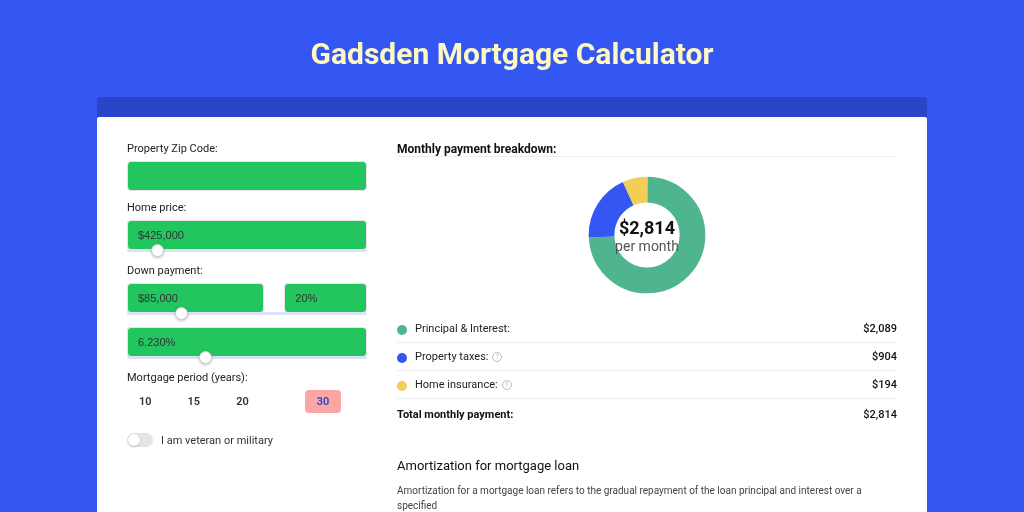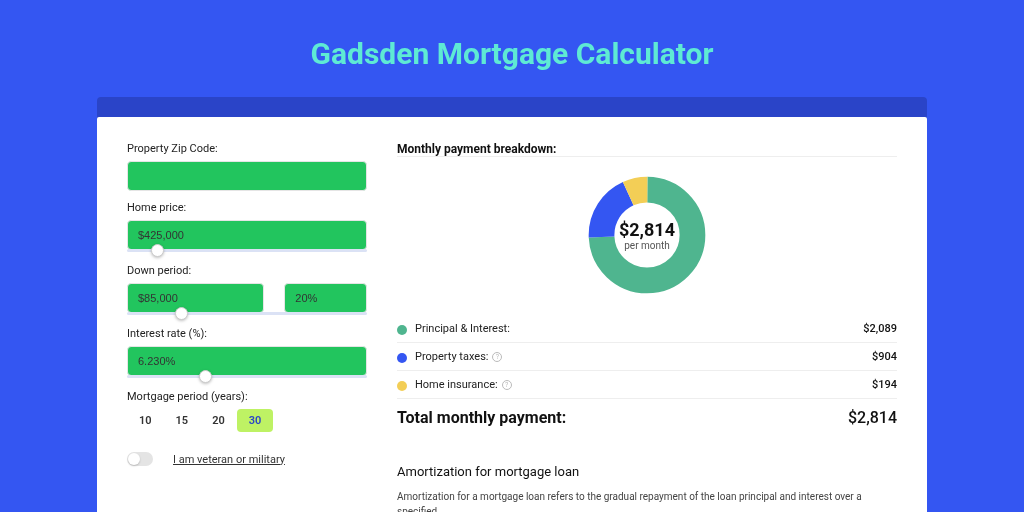--- a/index.html
+++ b/index.html
@@ -10,21 +10,21 @@
     height: 512px;
     overflow: hidden;
   }
   .outer {
     width: 1024px;
     height: 512px;
     position: relative;
   }
   .title {
     text-align: center;
-    color: #5eead4;
+    color: #fef9c3;
     font-size: 30px;
     font-weight: 700;
     padding-top: 36px;
     padding-bottom: 26px;
   }
   .card-bg {
     width: 830px;
     height: 400px;
     background: #2a44c8;
     border-radius: 4px;
@@ -75,50 +75,50 @@
     position: absolute;
     top: -5px;
     width: 13px;
     height: 13px;
     border-radius: 50%;
     background: #fff;
     border: 1px solid #ccc;
     box-shadow: 0 1px 3px rgba(0,0,0,.25);
   }
   .field-block { margin-bottom: 10px; }
-  .tabs { display: flex; gap: 0; }
+  .tabs { display: flex; gap: 12px; }
   .tab {
     padding: 5px 12px;
     font-size: 11px;
     font-weight: 600;
     color: #333;
     border-radius: 4px;
     cursor: pointer;
   }
-  .tab.active { background: #bef264; color: #2a44c8; }
+  .tab.active { background: #fca5a5; color: #2a44c8; margin-left: 32px; }
   .section-head {
     font-size: 12px;
     font-weight: 700;
     color: #111;
     border-bottom: 1px solid #eee;
   }
   .donut-wrap {
     display: flex;
     justify-content: center;
     margin: 18px 0 20px;
     position: relative;
   }
   .donut-center {
     position: absolute;
     top: 50%; left: 50%;
     transform: translate(-50%, -50%);
     text-align: center;
   }
   .donut-amount { font-size: 18px; font-weight: 700; color: #111; }
-  .donut-sub { font-size: 10px; color: #555; }
+  .donut-sub { font-size: 14px; color: #555; }
   .legend { }
   .legend-row {
     display: flex;
     align-items: flex-end;
     padding: 7px 0;
     border-bottom: 1px solid #eee;
     font-size: 11px;
     color: #222;
   }
   .legend-row:last-of-type { border-bottom: 1px solid #eee; }
@@ -126,21 +126,21 @@
   .legend-label { flex: 1; display:flex; align-items:center; gap:4px; }
   .legend-val { font-weight: 500; color:#111; }
   .info-icon {
     width: 10px; height: 10px; border:1px solid #bbb; border-radius:50%;
     display:inline-flex; align-items:center; justify-content:center;
     font-size:7px; color:#bbb;
   }
   .total-row {
     display: flex;
     padding: 9px 0;
-    font-size: 16px;
+    font-size: 11px;
     font-weight: 700;
     color:#111;
     justify-content:space-between;
   }
   .total-row .legend-label { flex:1; }
   .amort-title {
     font-size: 13px;
     font-weight: 400;
     color:#111;
     margin-top: 22px;
@@ -148,25 +148,24 @@
     padding-bottom: 10px;
   }
   .amort-text {
     font-size: 10px;
     color:#444;
     line-height:1.5;
   }
   .toggle-row {
     display:flex;
     align-items:center;
-    gap:20px;
+    gap:8px;
     margin-top:20px;
     font-size:11px;
     color:#333;
-    text-decoration:underline;
   }
   .toggle {
     width: 26px; height:14px; border-radius:8px; background:#e4e4e4;
     position:relative;
   }
   .toggle-knob {
     width:12px; height:12px; border-radius:50%;
     background:#fff; position:absolute; top:1px; left:1px;
     box-shadow:0 1px 2px rgba(0,0,0,.2);
   }
@@ -188,32 +187,31 @@
 
         <div class="field-block">
           <div class="field-label">Home price:</div>
           <input class="input" value="$425,000" style="">
           <div class="slider-track">
             <div class="slider-thumb" style="left:10%"></div>
           </div>
         </div>
 
         <div class="field-block">
-          <div class="field-label">Down period:</div>
+          <div class="field-label">Down payment:</div>
           <div class="input-row">
             <input class="input" value="$85,000" style="">
             <input class="input" value="20%" style="">
           </div>
           <div class="slider-track">
             <div class="slider-thumb" style="left:20%"></div>
           </div>
         </div>
 
         <div class="field-block">
-          <div class="field-label">Interest rate (%):</div>
           <input class="input" value="6.230%" style="">
           <div class="slider-track">
             <div class="slider-thumb" style="left:30%"></div>
           </div>
         </div>
 
         <div class="field-block">
           <div class="field-label">Mortgage period (years):</div>
           <div class="tabs">
             <div class="tab">10</div>

